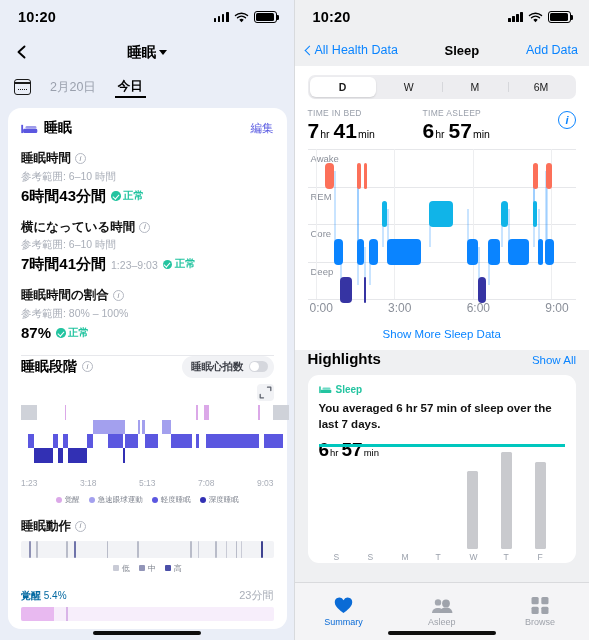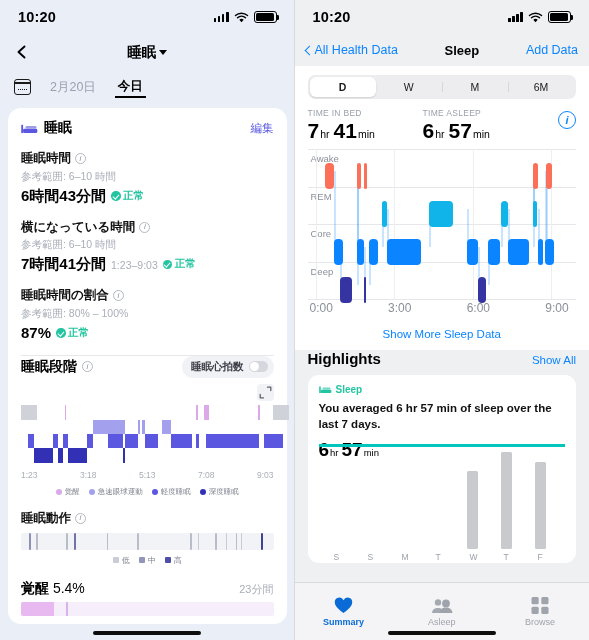--- a/index.html
+++ b/index.html
@@ -66,34 +66,34 @@
   .hr-pill { display:flex;align-items:center;gap:5px;background:#f1f2f5;border-radius:13px;padding:4px 6px 4px 9px;cursor:pointer; }
   .hr-pill span { font-size:10.5px;font-weight:700;color:#3a3d45; }
   .toggle { width:19px;height:11px;background:#d5d7dd;border-radius:6px;position:relative;flex:none; }
   .toggle::after{content:"";position:absolute;left:1px;top:1px;width:9px;height:9px;background:#fff;border-radius:50%;}
 
   .expand-btn { width:17px;height:17px;background:#f1f2f5;border-radius:4px;margin-left:auto;position:relative;cursor:pointer; }
 
   
   .l-chart { position:relative; height:62px; margin-top:4px; }
   .l-chart .seg { position:absolute; }
-  .l-axis { display:flex; justify-content:space-between; font-size:8.5px; color:#a9aeb8; margin-top:3px; }
+  .l-axis { display:flex; justify-content:space-between; font-size:8.5px; color:#a9aeb8; margin-top:11px; }
   .l-legend { display:flex; justify-content:center; gap:9px; margin-top:7px; }
   .l-legend .it { display:flex;align-items:center;gap:3px;font-size:7.5px;color:#7d828d; }
   .l-legend .dot { width:6px;height:6px;border-radius:50%;flex:none; }
 
   .motion-wrap { margin-top:13px; }
   .motion-bar { position:relative; height:17px; background:#f2f3f6; border-radius:2px; margin-top:6px; }
   .motion-bar .tick { position:absolute; top:0; bottom:0; border-radius:1px; }
   .motion-legend { display:flex; justify-content:center; gap:9px; margin-top:5px; }
   .motion-legend .it { display:flex;align-items:center;gap:3px;font-size:8px;color:#7d828d; }
   .motion-legend .sq { width:6px;height:6px;border-radius:1px;flex:none; }
 
   .awake-row { display:flex;align-items:baseline;justify-content:space-between;margin-top:14px; }
-  .awake-l { font-size:14px;color:#000000; }
+  .awake-l { font-size:10px;color:#0369a1; }
   .awake-l b { font-weight:700; }
   .awake-r { font-size:11px;color:#a9aeb8; }
   .awake-bar { height:14px;background:#f7eefb;border-radius:2px;margin-top:4px;position:relative;overflow:hidden; }
   .awake-bar .fill { position:absolute;left:0;top:0;bottom:0;background:#e8b9f0; }
   .awake-bar .ln { position:absolute;top:0;bottom:0;width:1.4px;background:#d9b4e8; }
 
   .home-ind { position:absolute;bottom:5px;left:50%;transform:translateX(-50%);width:108px;height:4.4px;background:#0d0d0d;border-radius:3px; }
 
   
   .r-nav { height:32px;display:flex;align-items:center;justify-content:space-between;padding:0 11px; }
@@ -143,21 +143,21 @@
   .hl-val { display:flex;align-items:baseline;gap:1px;margin-top:7px; }
   .hl-val .big { font-size:19px;font-weight:700;color:#000; }
   .hl-val .sm { font-size:9.5px;color:#000;margin-right:2px; }
   .hl-bars { position:absolute; left:11px; right:11px; bottom:14px; height:120px; }
   .hl-bars .b { position:absolute; bottom:0; width:11px; background:#c9cace; border-radius:1.5px; }
   .hl-bars .bl { position:absolute; bottom:-13px; font-size:8.5px; color:#9aa0ab; }
 
   .tabbar { position:absolute;left:0;right:0;bottom:0;height:58px;background:#f4f4f6;border-top:1px solid #d9dadd;display:flex; }
   .tab { flex:1;display:flex;flex-direction:column;align-items:center;justify-content:center;gap:3px;cursor:pointer; }
   .tab span { font-size:9px; }
-  .tab.active span { color:#0a6bd6; font-weight:700;text-align:center; }
+  .tab.active span { color:#0a6bd6; font-weight:400;text-align:center; }
   .tab:not(.active) span { color:#9fa3ab; }
 </style>
 </head>
 <body>
 
 <div class="screens">
 
   <div class="phone left">
 
     <div class="statusbar">

